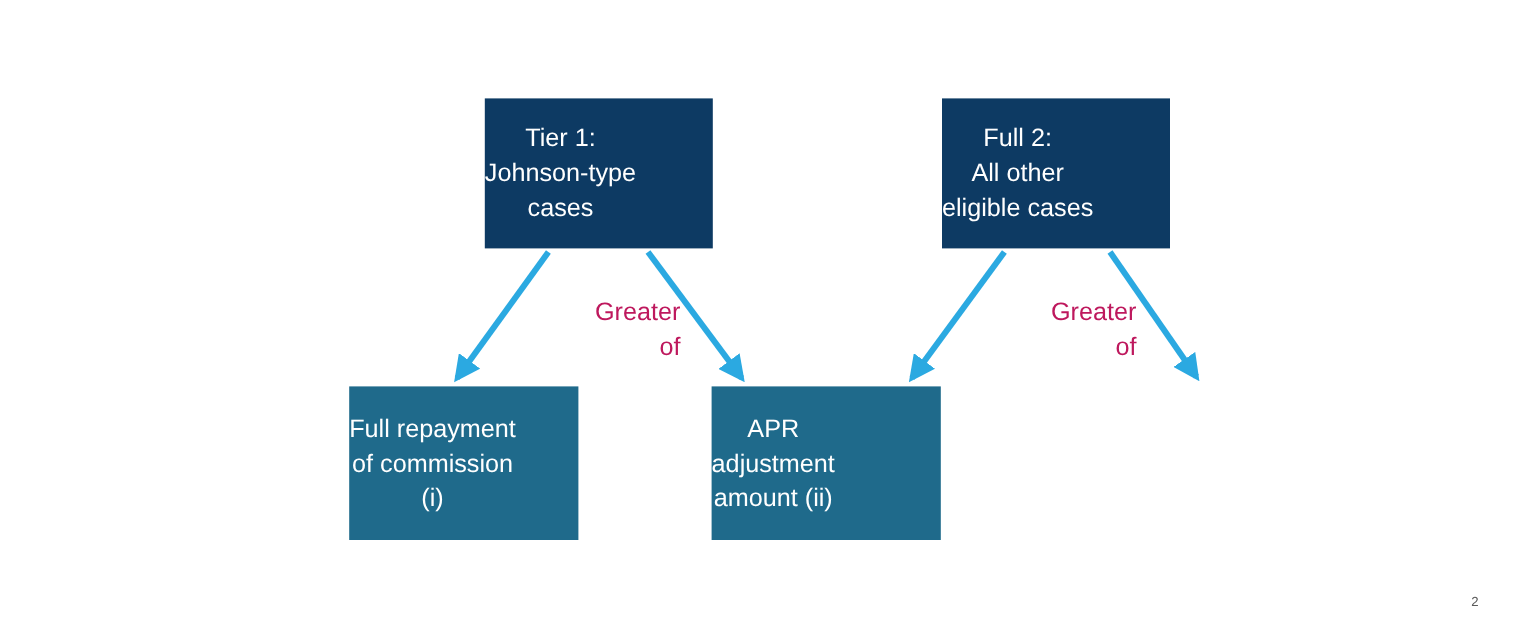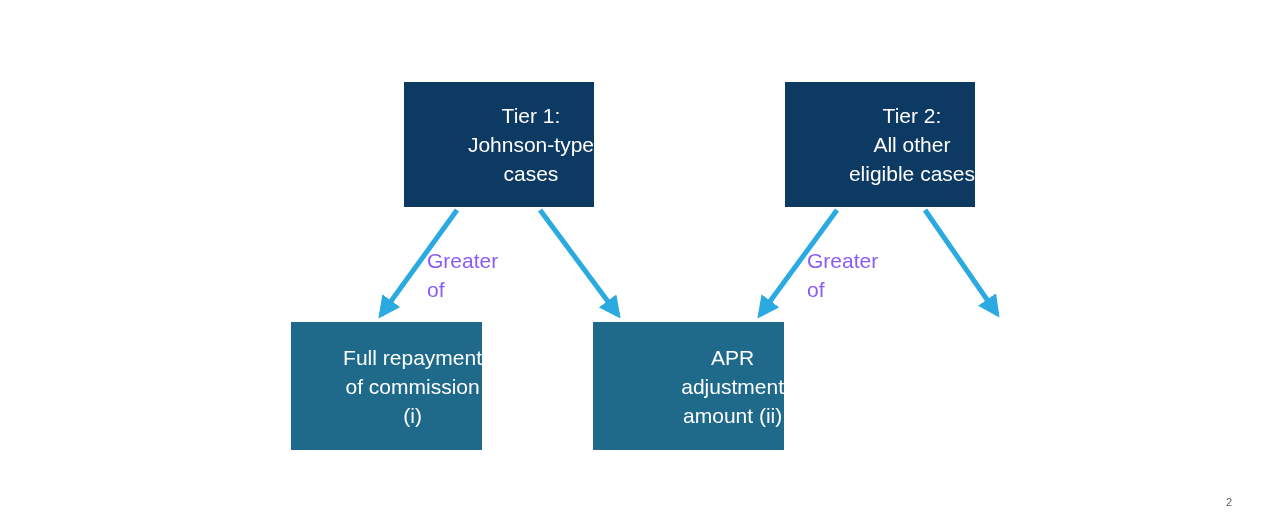--- a/index.html
+++ b/index.html
@@ -20,21 +20,21 @@
     left: 0;
     top: 0;
     width: 1280px;
     height: 518px;
     pointer-events: none;
   }
   .box {
     position: absolute;
     display: flex;
     align-items: center;
-    justify-content: flex-end;
+    justify-content: flex-start;
     text-align: center;
     color: #ffffff;
     font-size: 21px;
     line-height: 29px;
     white-space: pre-line;
   }
   .tier-box {
     background: #0d3a63;
     width: 190px;
     height: 125px;
@@ -48,22 +48,22 @@
   }
   .tier-1 { left: 404px; }
   .tier-2 { left: 785px; }
   .outcome-1 { left: 291px; }
   .outcome-2 { left: 593px; }
   .outcome-3 { left: 906px; }
   .greater-label {
     position: absolute;
     width: 140px;
     top: 246px;
-    text-align: left;
-    color: #8b5cf6;
+    text-align: right;
+    color: #be185d;
     font-size: 21px;
     line-height: 29px;
     white-space: pre-line;
   }
   .greater-1 { left: 427px; }
   .greater-2 { left: 807px; }
   .slide-number {
     position: absolute;
     left: 1226px;
     top: 496px;
@@ -88,21 +88,21 @@
     <line x1="925" y1="210" x2="997" y2="314" stroke="#2ba9e1" stroke-width="5" marker-end="url(#arrowhead)"></line>
   </svg>
 
   <div class="box tier-box tier-1">
     <span>Tier 1:
 Johnson-type
 cases</span>
   </div>
 
   <div class="box tier-box tier-2">
-    <span>Tier 2:
+    <span>Full 2:
 All other
 eligible cases</span>
   </div>
 
   <div class="greater-label greater-1">Greater
 of</div>
 
   <div class="greater-label greater-2">Greater
 of</div>
 

